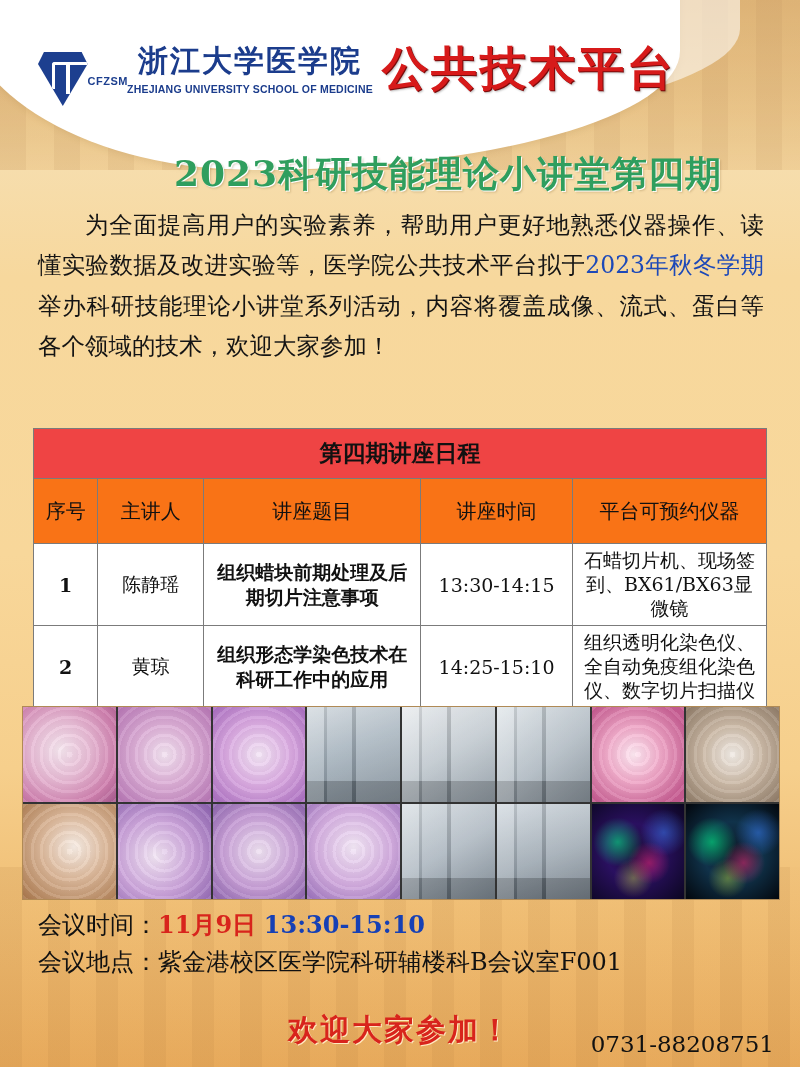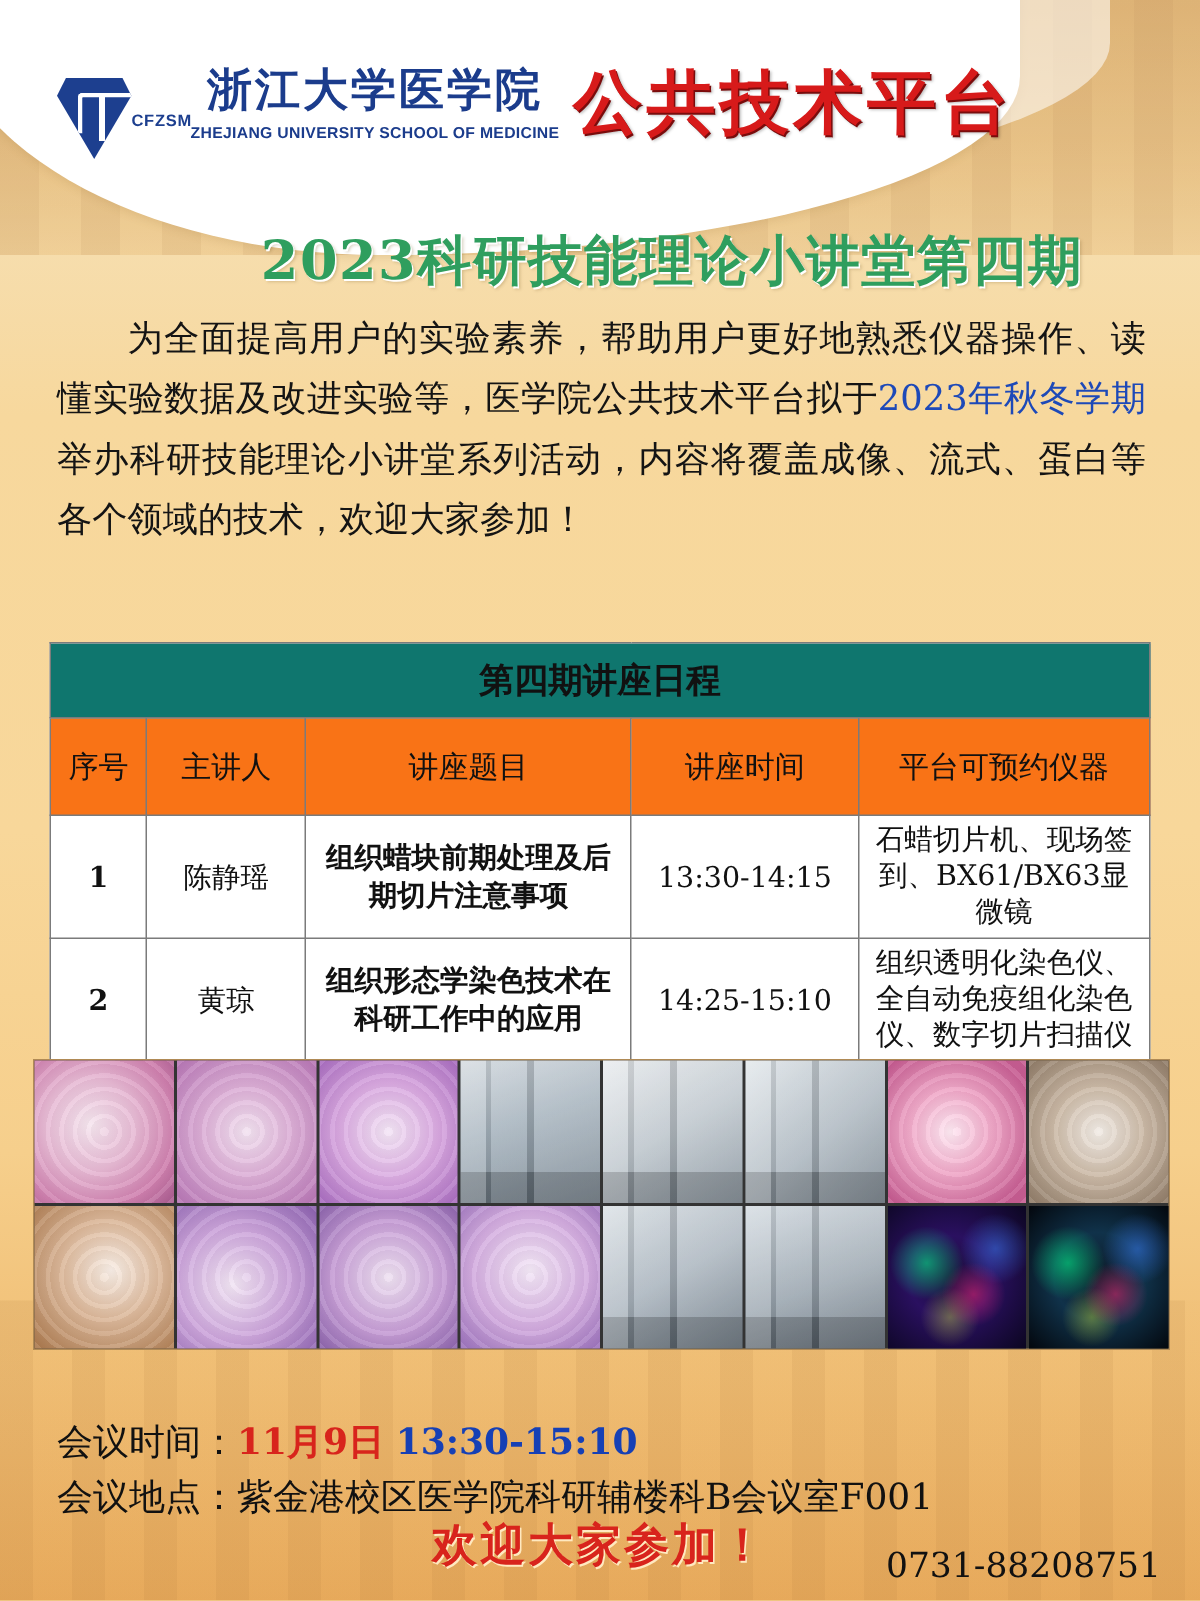--- a/index.html
+++ b/index.html
@@ -179,21 +179,21 @@
   }
   .schedule td, .schedule th {
     border: 1px solid #7b7b7b;
     padding: 5px 6px;
     font-size: 19px;
     color: #111;
     text-align: center;
     vertical-align: middle;
   }
   .sched-title td {
-    background: #0f766e;
+    background: #ef4444;
     font-size: 23px;
     font-weight: bold;
     padding: 9px 0;
   }
   .sched-head td {
     background: #f97316;
     font-size: 20px;
     font-weight: normal;
     height: 54px;
     margin-top: 45px;
@@ -272,21 +272,20 @@
 
   
   .info {
     position: absolute;
     left: 38px; top: 906px;
     width: 730px;
     font-family: "DejaVu Serif", "Liberation Serif", serif;
     font-size: 24px;
     line-height: 1.55;
     color: #111;
-    margin-top: 36px;
   }
   .info .label { color: #111; }
   .info .red { color: #d8241c; font-weight: bold; }
   .info .blue { color: #1640b5; font-weight: bold; }
   .info-row { white-space: nowrap; }
 
   .welcome {
     position: absolute;
     left: 0; top: 1010px;
     width: 800px;

